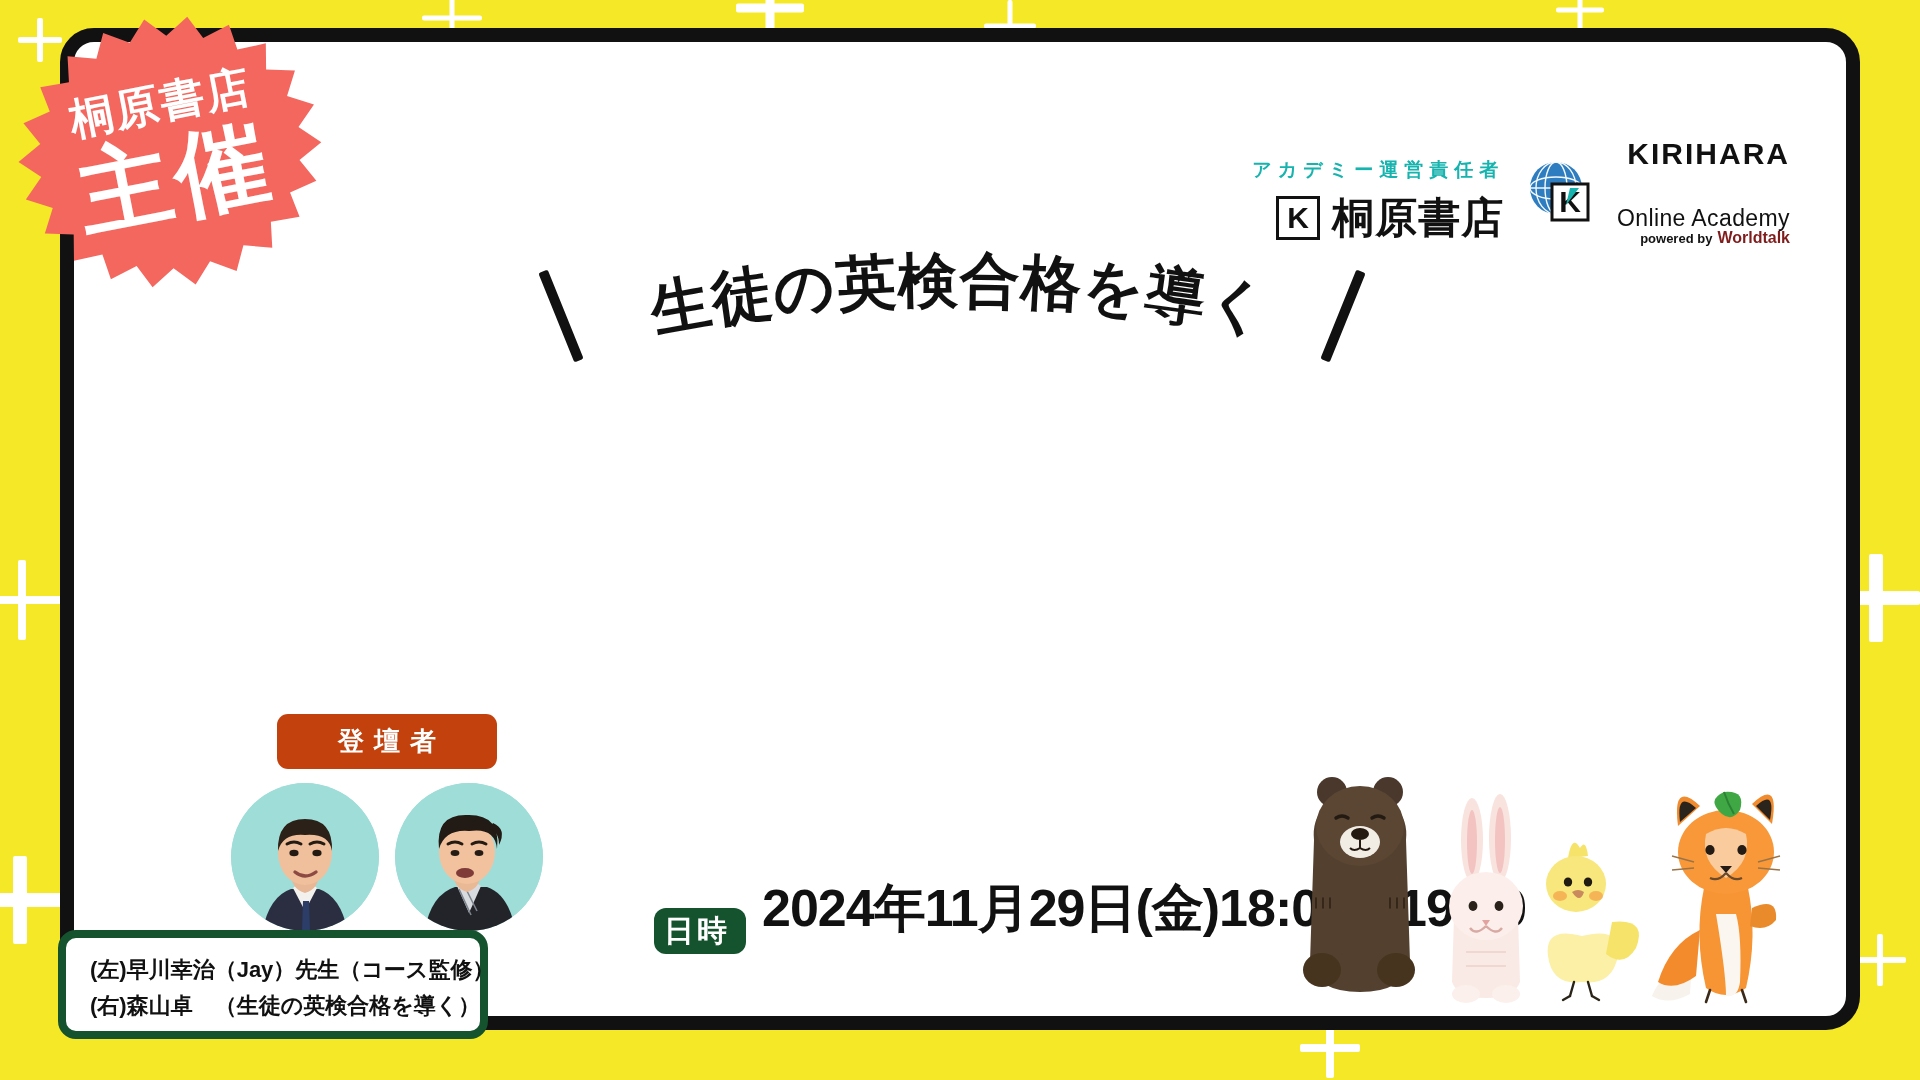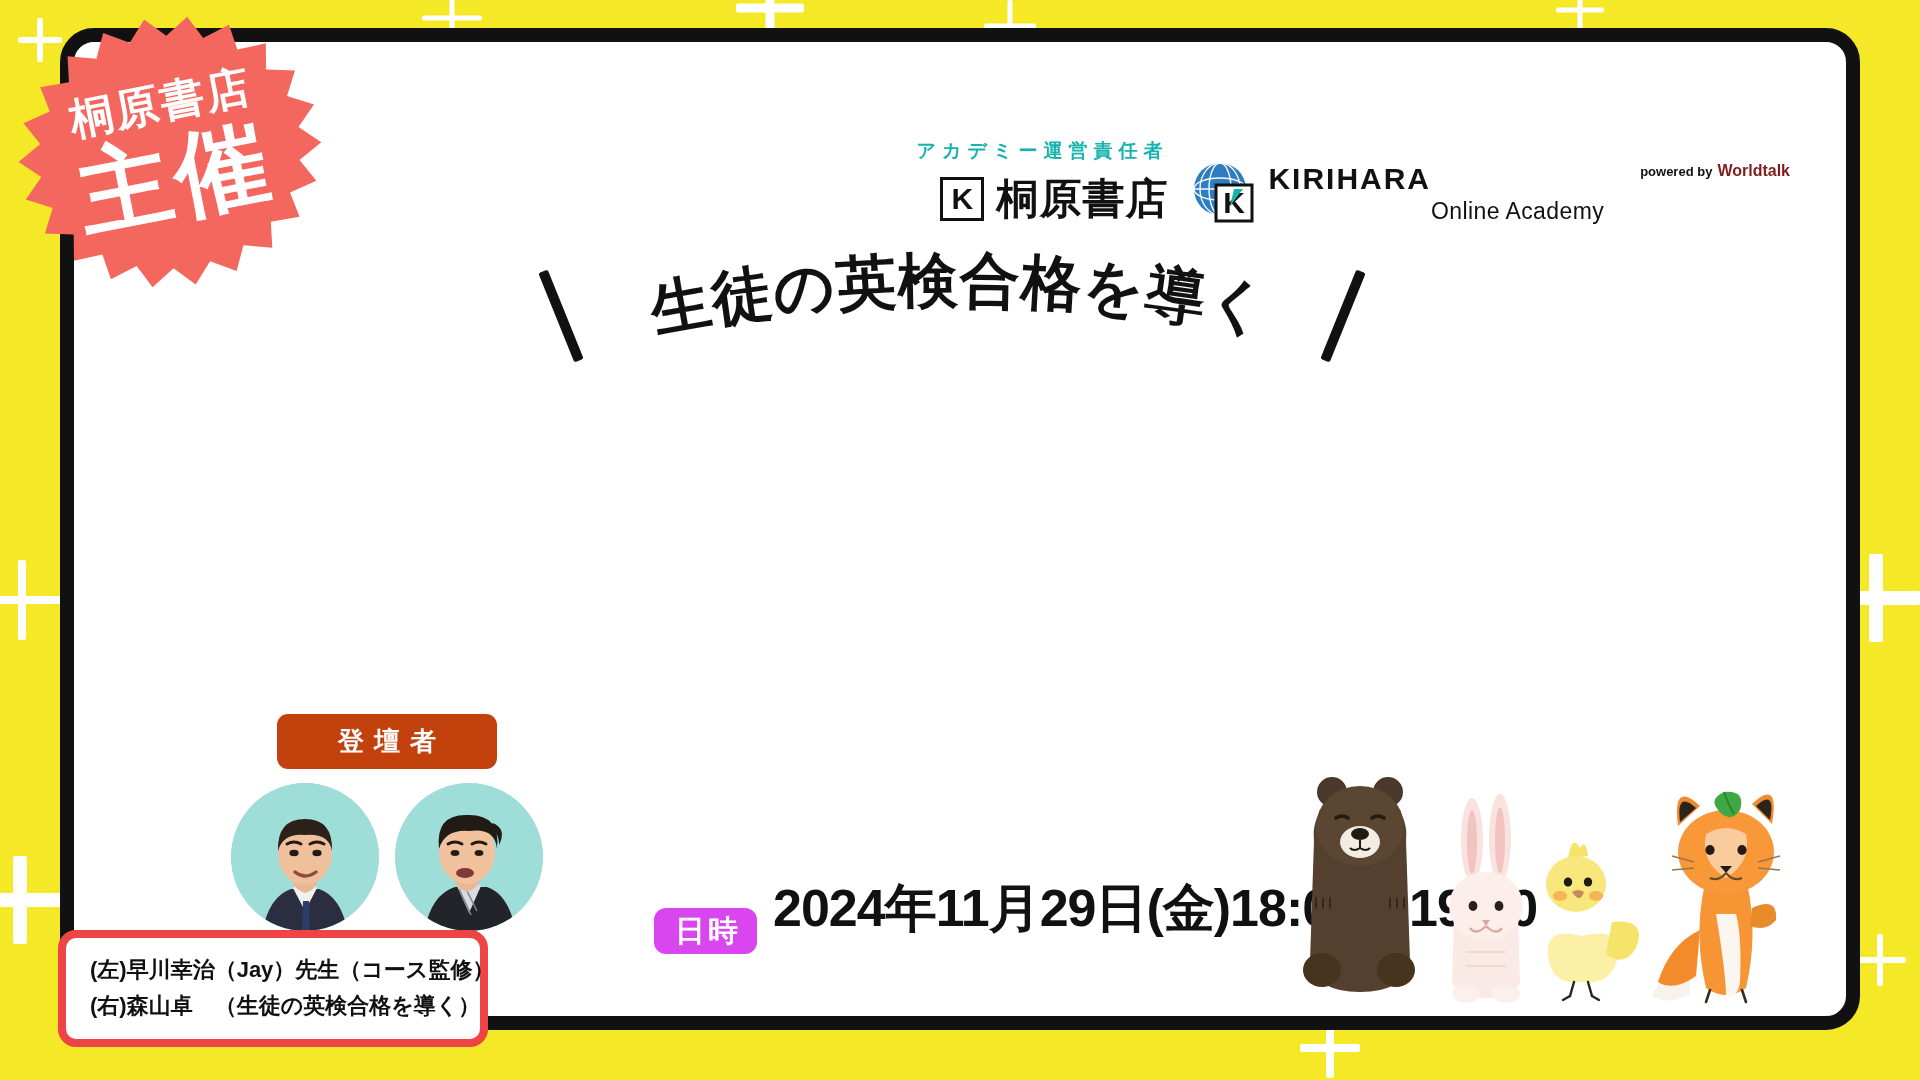--- a/index.html
+++ b/index.html
@@ -46,21 +46,21 @@
   .kiri-main{display:flex;align-items:center;gap:12px;}
   .kbox{
     width:44px;height:44px;border:3px solid #111;box-sizing:border-box;
     display:flex;align-items:center;justify-content:center;
     font-size:30px;font-weight:800;color:#111;line-height:1;
   }
   .kiri-name{font-size:42px;font-weight:700;color:#111;letter-spacing:1px;white-space:nowrap;}
 
   .kiri-right{display:flex;align-items:center;gap:10px;}
   .globe-wrap{position:relative;width:68px;height:68px;}
-  .oa-text{display:flex;align-items:flex-start;line-height:1.05;}
+  .oa-text{display:flex;flex-direction:column;align-items:flex-end;line-height:1.05;}
   .oa1{font-size:30px;font-weight:700;color:#111;letter-spacing:2px;}
   .oa2{font-size:23px;color:#111;letter-spacing:.4px;margin-top:36px;}
   .oa3{font-size:13px;color:#111;display:flex;align-items:baseline;gap:5px;margin-left:36px;}
   .oa3 b{font-weight:700;}
   .oa3 em{font-style:normal;color:#7f1d1d;font-size:16px;font-weight:600;}
 
   
   .arch{position:absolute;left:50%;top:215px;transform:translateX(-50%);width:920px;height:120px;}
   .arch svg{width:100%;height:100%;overflow:visible;}
   .slash{position:absolute;top:268px;width:10px;height:96px;background:#111;border-radius:2px;}
@@ -87,31 +87,31 @@
   .spk-faces{display:flex;justify-content:center;gap:16px;}
   .face{
     width:148px;height:148px;border-radius:50%;background:#9FDDD8;
     position:relative;overflow:hidden;
   }
   .face svg{position:absolute;inset:0;width:100%;height:100%;}
 
   
   .names{
     position:absolute;left:58px;top:930px;width:430px;
-    background:#fff;border:8px solid #ef4444;border-radius:18px;
-    padding:14px 10px 14px 24px;box-sizing:border-box;z-index:50;
+    background:#fff;border:8px solid #14532d;border-radius:18px;
+    padding:14px 10px 6px 24px;box-sizing:border-box;z-index:50;
   }
   .names div{font-size:22px;font-weight:700;color:#111;line-height:1.65;white-space:nowrap;}
 
   
   .daterow{position:absolute;left:580px;top:822px;display:flex;align-items:center;gap:16px;}
   .date-badge{
-    background:#d946ef;color:#fff;border-radius:12px;
+    background:#14532d;color:#fff;border-radius:12px;
     font-size:30px;font-weight:800;letter-spacing:3px;
-    padding:8px 16px 8px 21px;line-height:1;margin-top:44px;
+    padding:8px 16px 8px 10px;line-height:1;margin-top:44px;
   }
   .date-text{font-size:52px;font-weight:800;color:#111;letter-spacing:-1px;white-space:nowrap;}
 
   
   .animals{position:absolute;right:10px;bottom:-4px;width:560px;height:290px;}
   .animals svg{position:absolute;bottom:0;}
 </style>
 </head>
 <body>
 

